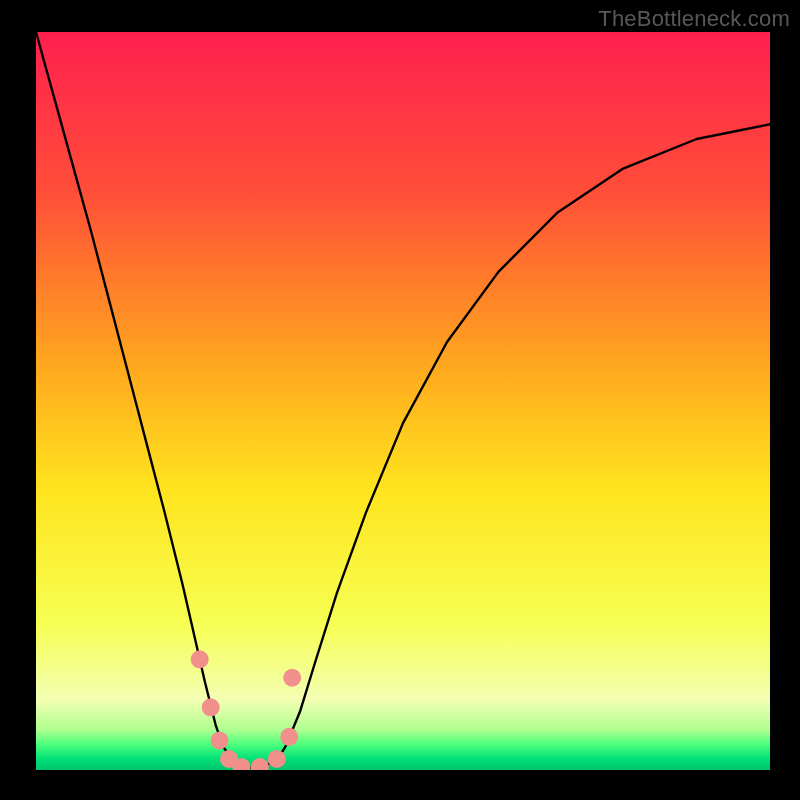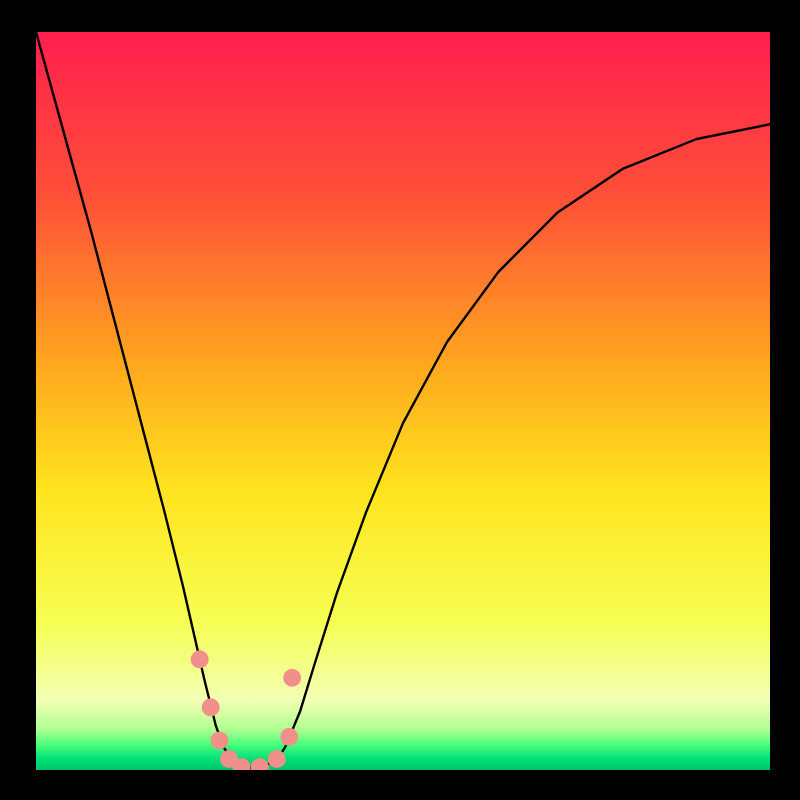--- a/index.html
+++ b/index.html
@@ -66,14 +66,15 @@
           <circle cx="229.04" cy="758.93" r="9" fill="#f18f8b"></circle>
           <circle cx="241.52" cy="767.05" r="9" fill="#f18f8b"></circle>
           <circle cx="259.87" cy="767.05" r="9" fill="#f18f8b"></circle>
           <circle cx="276.75" cy="758.93" r="9" fill="#f18f8b"></circle>
           <circle cx="289.23" cy="736.79" r="9" fill="#f18f8b"></circle>
           <circle cx="292.17" cy="677.75" r="9" fill="#f18f8b"></circle>
         </g>
   </g>
 </svg>
 
+<div class="watermark">TheBottleneck.com</div>
 
 </div>
 
 </body></html>

